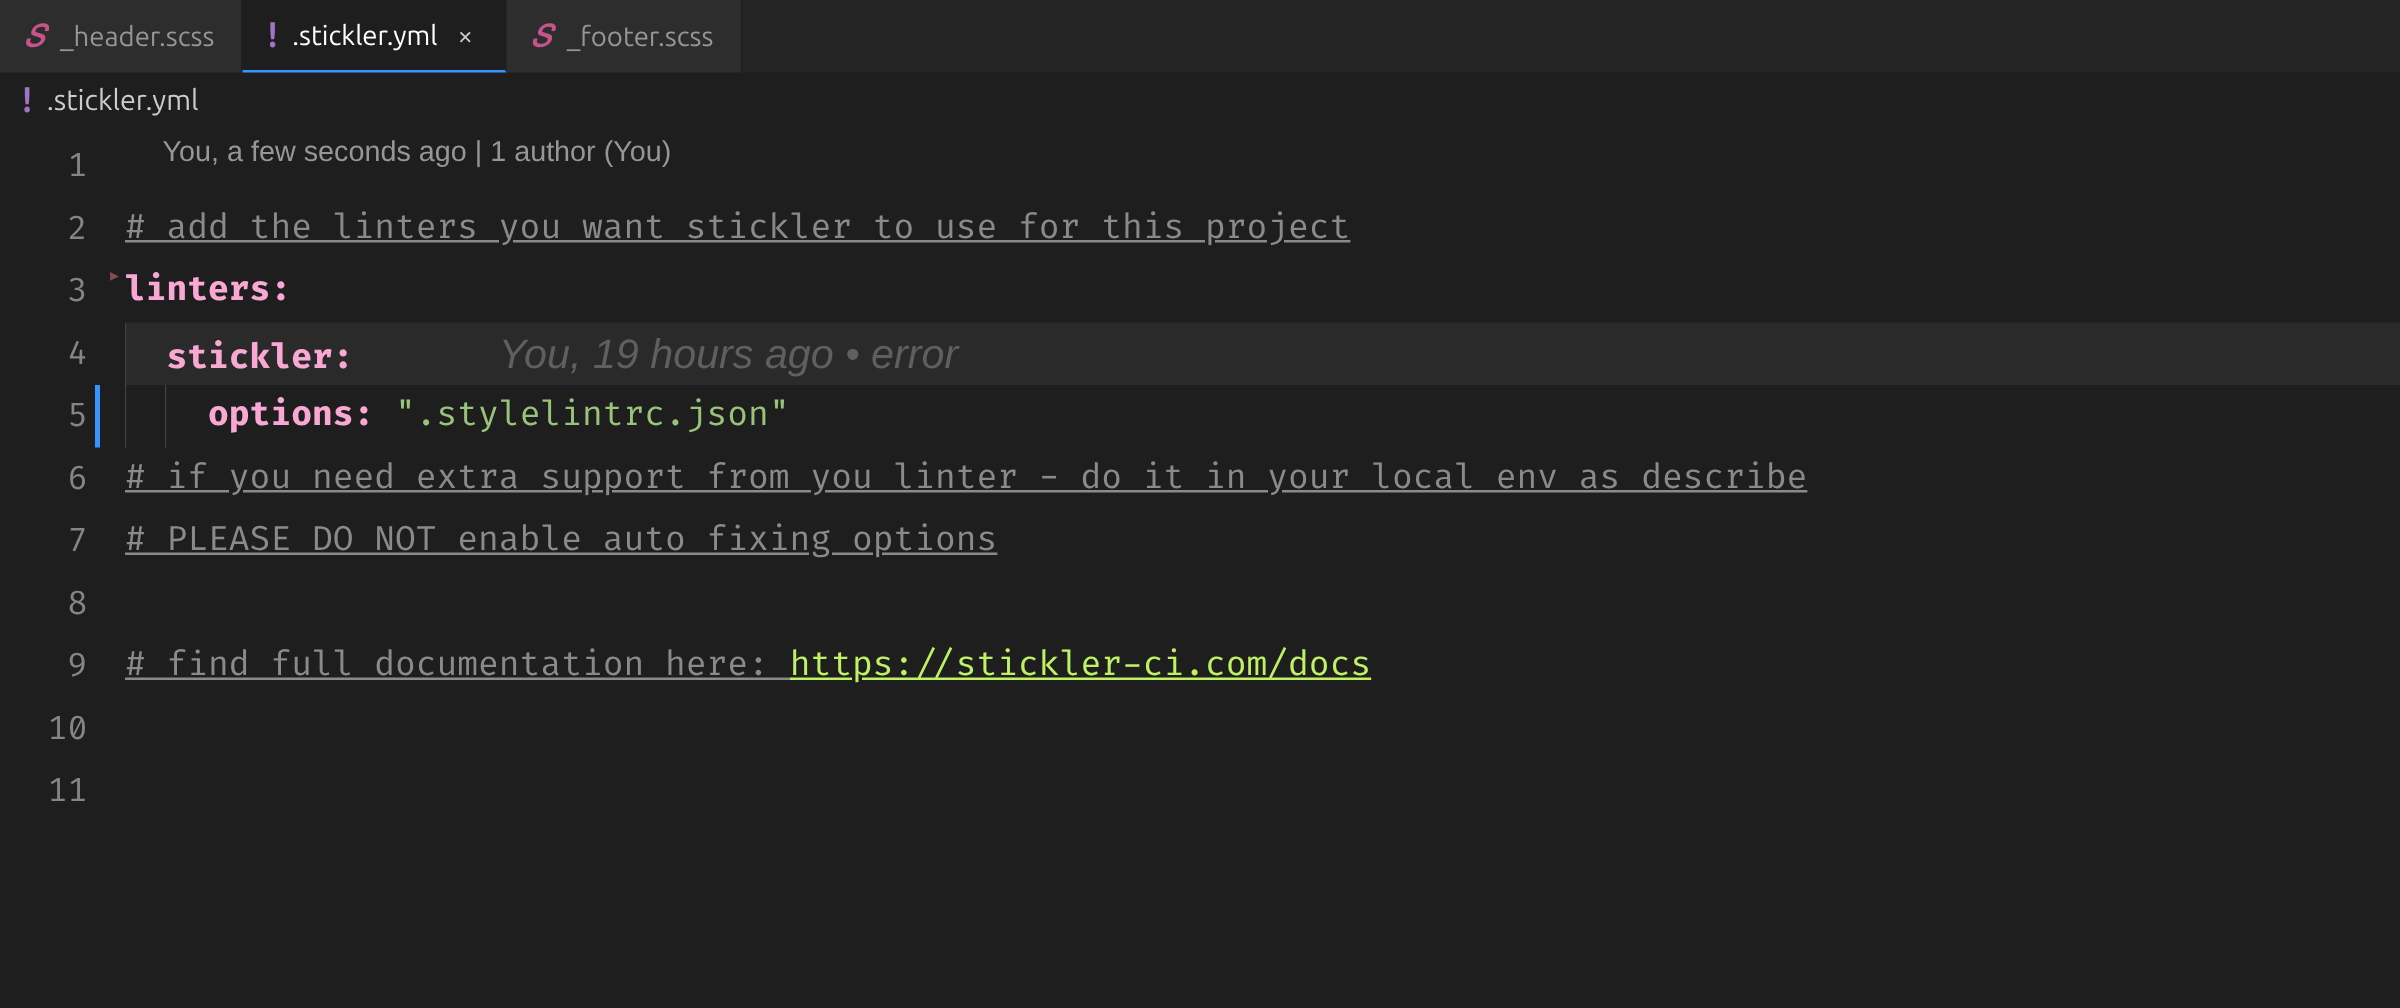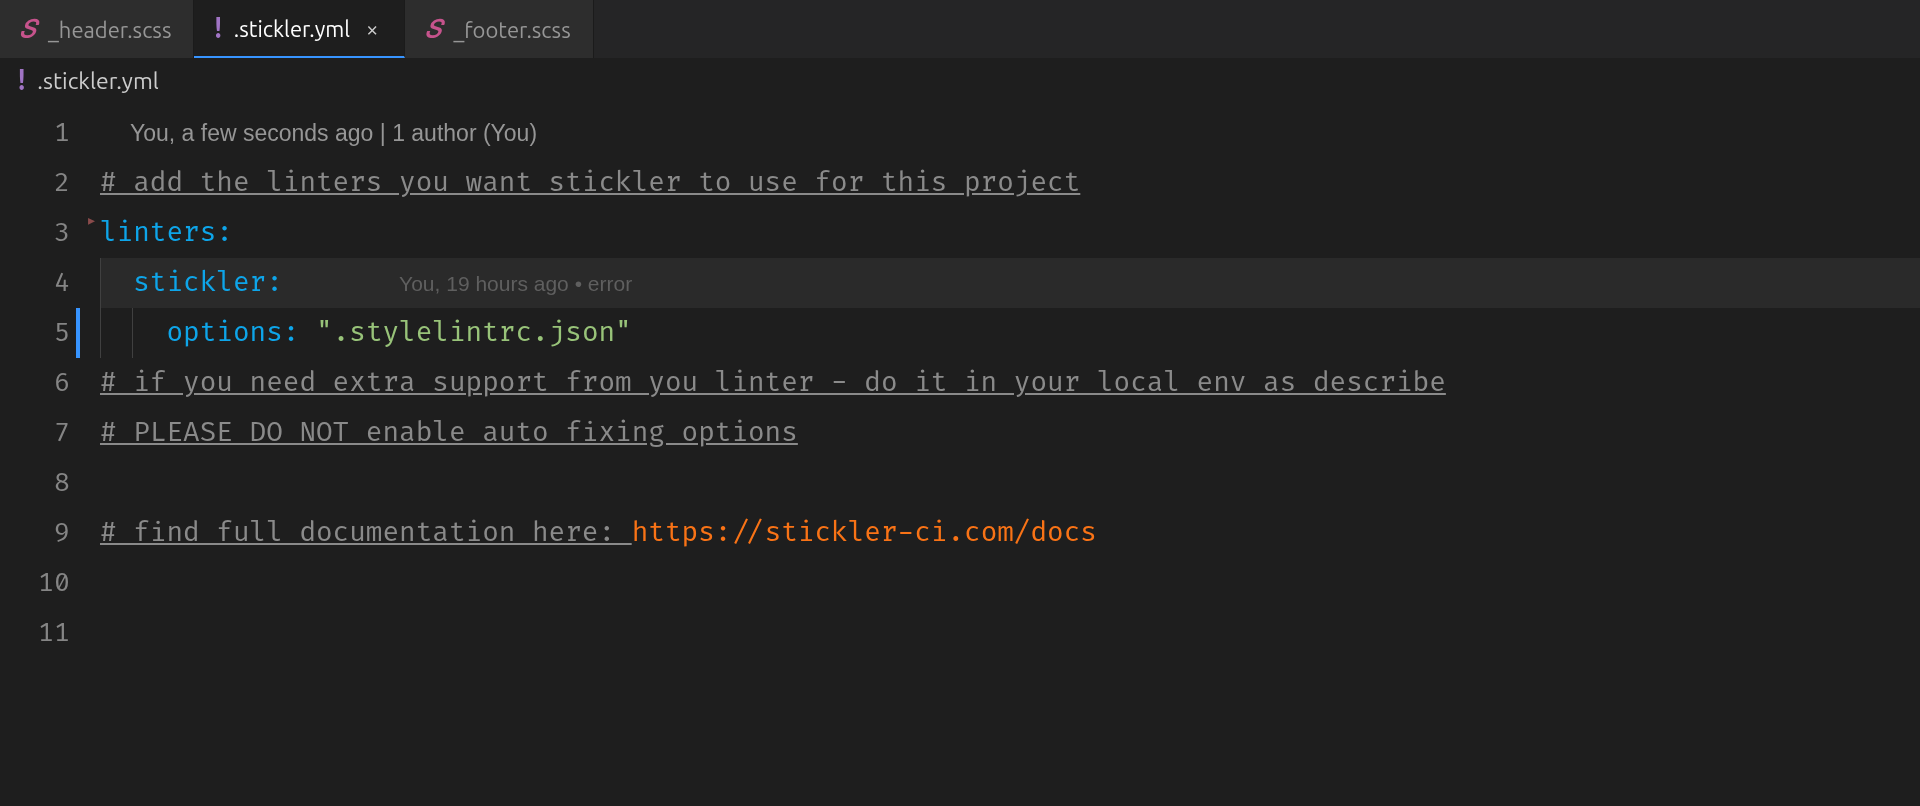--- a/index.html
+++ b/index.html
@@ -76,21 +76,21 @@
   padding-right: 30px;
   color: #858585;
   font-family: "Fira Code","Consolas",monospace;
   font-size: 26px;
   line-height: 50px;
 }
 .gutter .ln { height: 50px; }
 .codelens {
   position: absolute;
   left: 130px;
-  top: 18px;
+  top: 6px;
   color: #969696;
   font-family: "Segoe UI",sans-serif;
   font-size: 23px;
 }
 .code {
   padding-top: 56px;
   font-family: "Fira Code","Consolas",monospace;
   font-size: 27px;
   line-height: 50px;
   flex: 1;
@@ -98,27 +98,28 @@
 }
 .code .line {
   height: 50px;
   white-space: pre;
   position: relative;
 }
 .code .line.current {
   background: #2a2a2a;
 }
 .comment { color: #8a8a8a; text-decoration: underline; }
-.key { color: #0ea5e9; font-weight: normal; text-align: right; }
+.key { color: #f9a8d4; font-weight: bold; text-align: right; }
 .string { color: #98c379; }
-.link { color: #f97316; }
+.link { color: #bef264; text-decoration: underline; }
 .inline-blame {
   color: #5f5f5f;
   font-family: "Segoe UI",sans-serif;
-  font-size: 21px;
+  font-size: 33px;
+  font-style: italic;
 }
 .guide {
   position: absolute;
   top: 0;
   bottom: 0;
   width: 1px;
   background: #404040;
 }
 .modmark {
   position: absolute;

